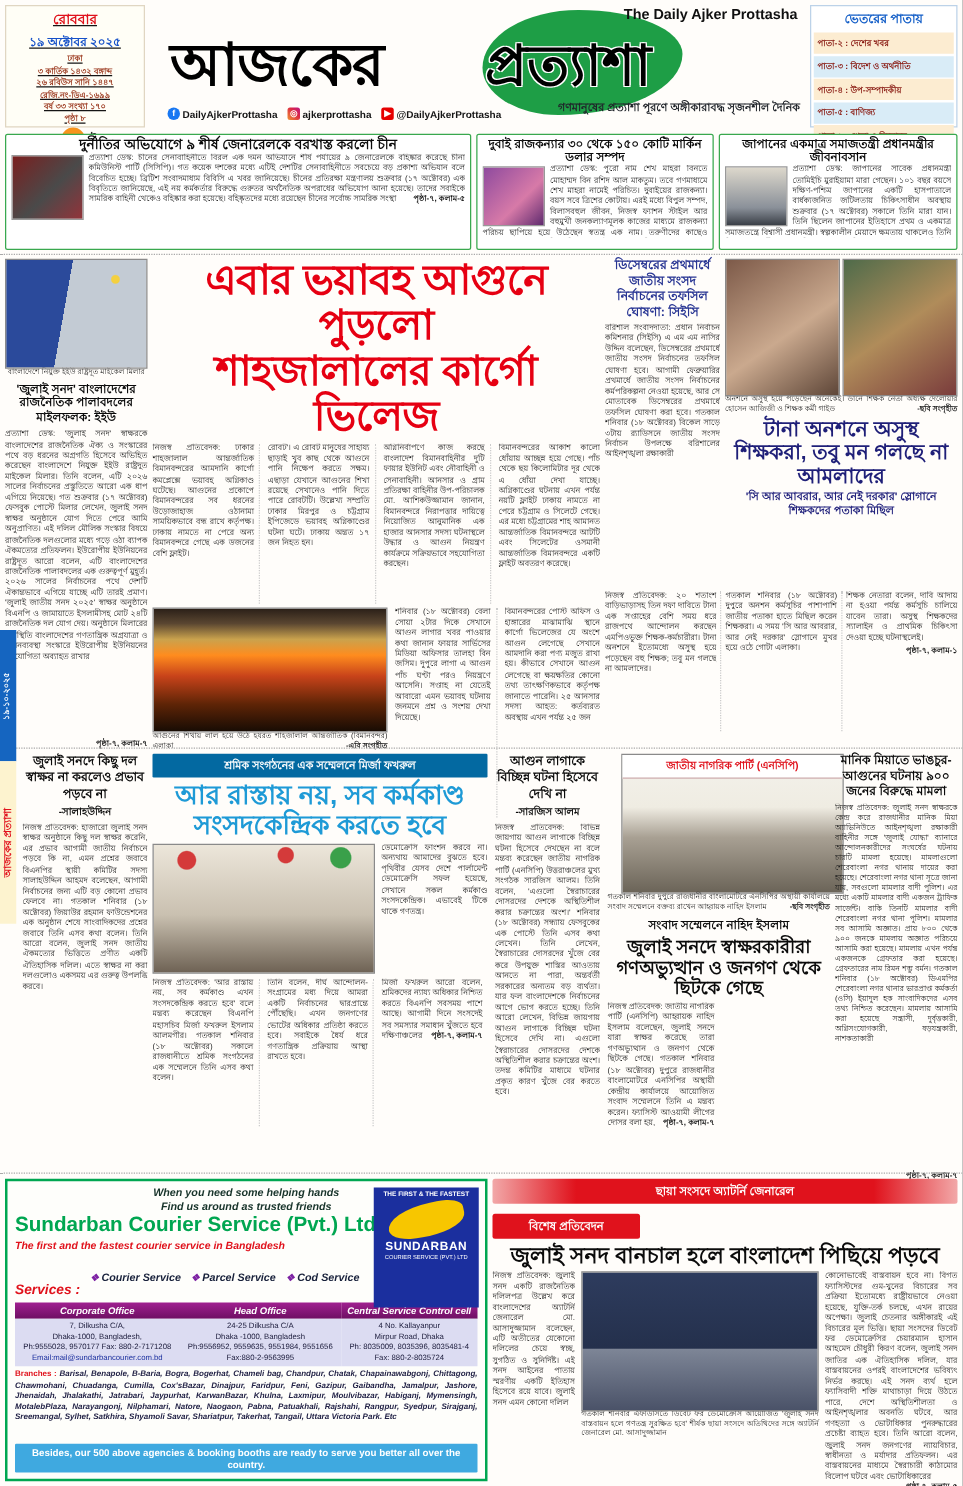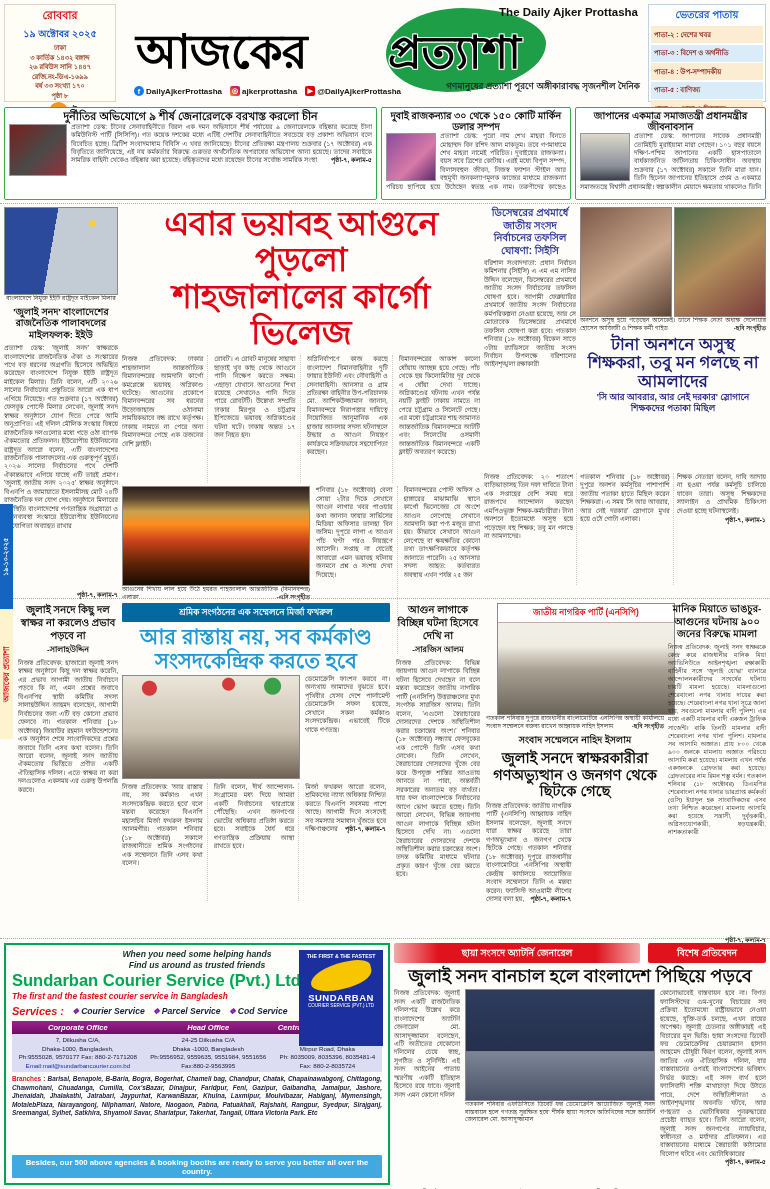--- a/index.html
+++ b/index.html
@@ -5,21 +5,21 @@
   html,body{margin:0;padding:0;background:#9a9a9a;}
   .page{position:relative;width:770px;height:1189px;margin:0 auto;background:#fffdfa;
         font-family:"Liberation Sans",sans-serif;color:#151515;overflow:hidden;}
   .abs{position:absolute;}
   .bt{font-size:6.4px;line-height:1.32;text-align:justify;color:#1d1d1d;overflow:hidden;}
   .jump{font-weight:bold;text-align:right;font-size:6.4px;color:#111;}
   .cap{font-size:6px;line-height:1.25;color:#222;}
   .photo{position:relative;border:1px solid #8a8a8a;box-sizing:border-box;}
   
   .issue-box{left:4px;top:4px;width:112px;height:98px;border:1px solid #e0d6c2;background:#fffef6;
-             text-align:center;padding:2px 3px;box-sizing:border-box;}
+             text-align:center;padding:2px 3px;box-sizing:border-box;text-decoration:underline;}
   .issue-day{color:#e0121c;font-weight:bold;font-size:11px;}
   .issue-date{color:#1550c8;font-weight:bold;font-size:9.5px;margin:1px 0;}
   .issue-line{color:#9c3a20;font-weight:bold;font-size:6.6px;line-height:1.45;}
   .price-row{display:flex;align-items:center;justify-content:center;gap:4px;margin-top:2px;}
   .price-word{font-weight:bold;font-size:9px;color:#222;}
   .price-circle{width:19px;height:19px;border-radius:50%;background:#f7941d;color:#fff;font-weight:bold;
                 font-size:12px;display:flex;align-items:center;justify-content:center;}
   .title-wrap{left:120px;top:2px;width:524px;height:100px;}
   .map-blob{position:absolute;left:266px;top:6px;width:160px;height:84px;background:#1e9e46;
             border-radius:48% 52% 62% 38%/55% 42% 58% 45%;}
@@ -109,41 +109,41 @@
   .mm-col{position:absolute;left:668px;top:4px;width:98px;height:332px;}
   .mm-h{font-weight:bold;font-size:9.8px;text-align:center;line-height:1.3;color:#0b0b0b;margin-bottom:2px;}
   
   .bot-band{position:absolute;left:0;top:938px;width:770px;height:251px;border-top:1px dotted #a8a8a8;}
   .ad{position:absolute;left:4px;top:4px;width:386px;height:242px;border:2.5px solid #00a651;
       background:#fefefb;box-sizing:border-box;padding:4px 6px;}
   .ad-tag{font-style:italic;font-weight:bold;font-size:8.6px;text-align:center;line-height:1.25;color:#17332a;}
   .ad-name{color:#00a651;font-weight:bold;font-size:16.5px;text-align:left;margin-top:1px;}
   .ad-sub{color:#e0121c;font-style:italic;font-weight:bold;font-size:8.4px;margin-top:1px;}
   .ad-serv{display:flex;align-items:center;gap:8px;margin-top:4px;}
-  .ad-serv-label{color:#e0121c;font-weight:bold;font-style:italic;font-size:11px;}
+  .ad-serv-label{color:#e0121c;font-weight:bold;font-style:italic;font-size:11px;margin-top:21px;}
   .ad-serv-item{font-style:italic;font-weight:bold;font-size:8.6px;color:#17203a;}
   .diam{color:#7b1fa2;font-size:8px;margin-right:2px;}
   .ad-logo{position:absolute;right:5px;top:5px;width:84px;height:96px;background:#1b2f9e;color:#fff;
            text-align:center;box-sizing:border-box;padding:3px 2px;}
   .ad-logo-top{font-size:5.2px;font-weight:bold;}
   .tiger{width:62px;height:26px;margin:4px auto 3px;background:#f7c600;border-radius:65% 35% 55% 45%;
          transform:rotate(-12deg);}
   .ad-logo-name{font-weight:bold;font-size:9.5px;letter-spacing:0.5px;}
   .ad-logo-sub{font-size:4.6px;}
   .ad-table{margin-top:4px;width:100%;border-collapse:collapse;}
   .ad-th{background:linear-gradient(#a02090,#6e0f63);color:#fff;font-style:italic;font-weight:bold;
          font-size:7.6px;text-align:center;padding:2px;}
   .ad-td{background:#dcdcf2;font-size:6.2px;text-align:center;padding:2px 3px;line-height:1.35;color:#1a1a3a;}
   .ad-branches{margin-top:3px;font-size:6.4px;line-height:1.35;font-style:italic;font-weight:bold;
                color:#232347;text-align:justify;}
   .ad-branches b{color:#e0121c;font-style:normal;}
   .ad-foot{position:absolute;left:6px;right:6px;bottom:5px;background:#3fa9e0;color:#fff;font-weight:bold;
            font-size:7.8px;text-align:center;padding:2.5px 0;border-radius:1px;}
   .ag-wrap{position:absolute;left:394px;top:4px;width:372px;height:243px;}
-  .kick-row{display:flex;gap:8px;}
+  .kick-row{display:flex;gap:8px;flex-direction:column;}
   .kicker-red{background:linear-gradient(90deg,#f2a8a8,#e0121c 18%,#e0121c 82%,#f2a8a8);color:#fff;
               font-weight:bold;font-size:9.2px;text-align:center;padding:2.5px 0;flex:1;border-radius:2px;}
   .special-red{background:#e0121c;color:#fff;font-weight:bold;font-size:9.2px;text-align:center;
                padding:2.5px 0;width:118px;border-radius:2px;}
   .ag-h{font-weight:bold;font-size:17.5px;text-align:center;line-height:1.1;margin:4px 0 3px;color:#0b0b0b;}
   .ag-row{display:flex;gap:5px;}
   .ag-c1{width:66px;}
   .ag-photo-block{width:190px;}
   .ag-photo{width:100%;height:112px;background:linear-gradient(#2e3c5e 0%,#24304c 55%,#7d8596 56%,#4a5268 100%);}
   .ag-c3{width:106px;height:196px;}

